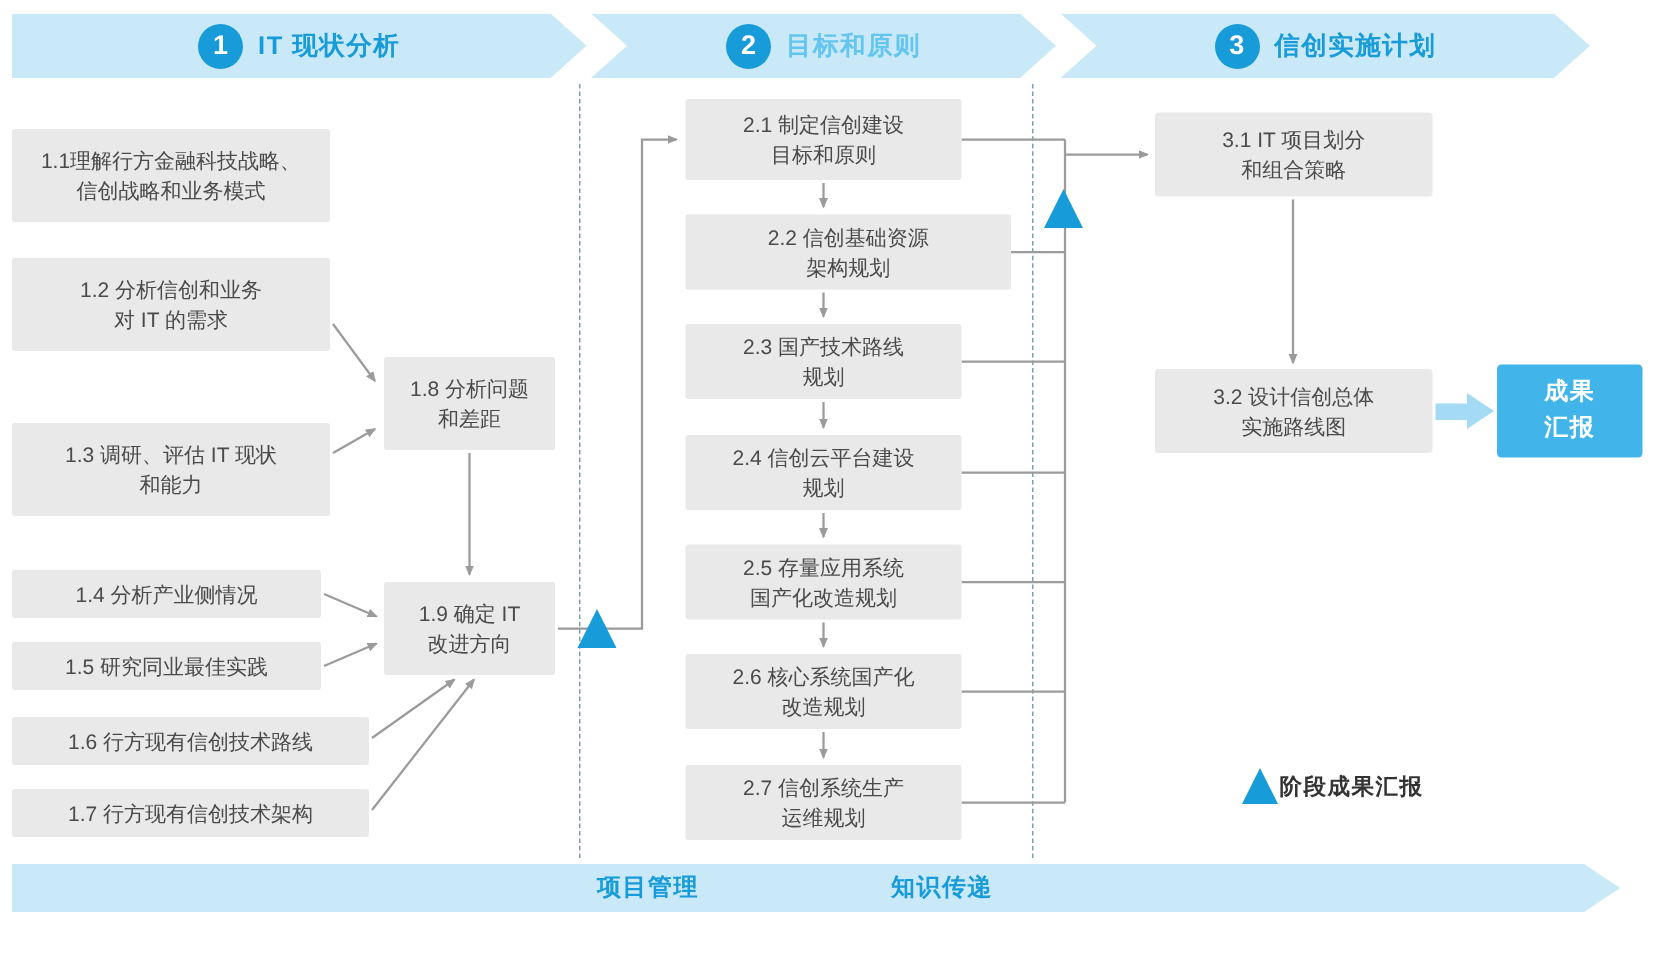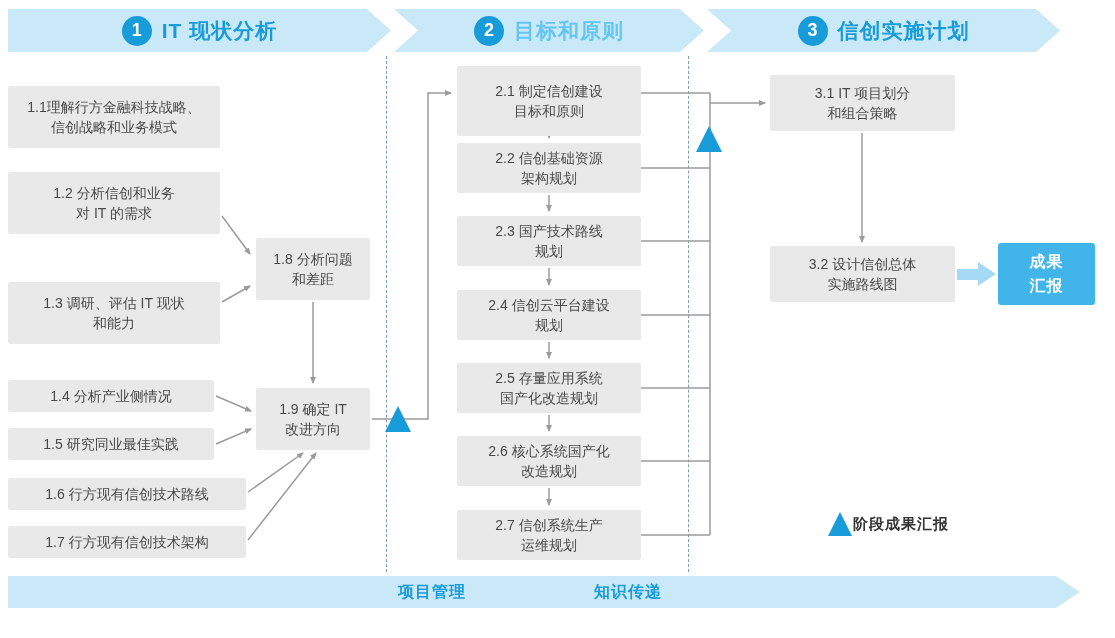--- a/index.html
+++ b/index.html
@@ -16,21 +16,21 @@
   #arrowhead path{ fill:var(--connector); }
 
   .divider{ position:absolute; top:56px; height:516px; width:0; border-left:1px dashed var(--divider); }
 
   .banner{ position:absolute; height:43px; background:var(--banner-bg);
            display:flex; align-items:center; justify-content:center; gap:10px; }
   .banner.flat{ clip-path:polygon(0 0, calc(100% - 24px) 0, 100% 50%, calc(100% - 24px) 100%, 0 100%); }
   .banner.chev{ clip-path:polygon(0 0, calc(100% - 24px) 0, 100% 50%, calc(100% - 24px) 100%, 0 100%, 24px 50%); }
   .banner .num{ width:30px; height:30px; border-radius:50%; background:var(--accent); color:#fff;
                 font-weight:bold; font-size:18px; display:flex; align-items:center; justify-content:center; flex:0 0 auto; }
-  .banner .ttl{ color:var(--accent); font-weight:bold; font-size:21px; letter-spacing:1px; }
+  .banner .ttl{ color:var(--accent); font-weight:bold; font-size:17px; letter-spacing:1px; }
   .banner.phase2 .ttl{ color:var(--accent-light); }
 
   .box{ position:absolute; background:var(--box-bg); color:var(--box-text);
         display:flex; align-items:center; justify-content:center; text-align:center;
         font-size:14px; line-height:1.45; white-space:pre-line; border-radius:2px; }
 
   .result-box{ position:absolute; background:var(--result-bg); color:#fff; font-weight:bold;
                display:flex; align-items:center; justify-content:center; text-align:center;
                font-size:16px; line-height:1.5; white-space:pre-line; border-radius:3px; letter-spacing:1px; }
 
@@ -117,23 +117,23 @@
 和能力</div>
   <div class="box" style="left:8px;top:380px;width:206px;height:32px">1.4 分析产业侧情况</div>
   <div class="box" style="left:8px;top:428px;width:206px;height:32px">1.5 研究同业最佳实践</div>
   <div class="box" style="left:8px;top:478px;width:238px;height:32px">1.6 行方现有信创技术路线</div>
   <div class="box" style="left:8px;top:526px;width:238px;height:32px">1.7 行方现有信创技术架构</div>
   <div class="box" style="left:256px;top:238px;width:114px;height:62px">1.8 分析问题
 和差距</div>
   <div class="box" style="left:256px;top:388px;width:114px;height:62px">1.9 确定 IT
 改进方向</div>
 
-  <div class="box" style="left:457px;top:66px;width:184px;height:70px">2.1 制定信创建设
+  <div class="box" style="left:457px;top:66px;width:184px;height:54px">2.1 制定信创建设
 目标和原则</div>
-  <div class="box" style="left:457px;top:143px;width:184px;height:50px">2.2 信创基础资源
+  <div class="box" style="left:457px;top:143px;width:217px;height:50px">2.2 信创基础资源
 架构规划</div>
   <div class="box" style="left:457px;top:216px;width:184px;height:50px">2.3 国产技术路线
 规划</div>
   <div class="box" style="left:457px;top:290px;width:184px;height:50px">2.4 信创云平台建设
 规划</div>
   <div class="box" style="left:457px;top:363px;width:184px;height:50px">2.5 存量应用系统
 国产化改造规划</div>
   <div class="box" style="left:457px;top:436px;width:184px;height:50px">2.6 核心系统国产化
 改造规划</div>
   <div class="box" style="left:457px;top:510px;width:184px;height:50px">2.7 信创系统生产

